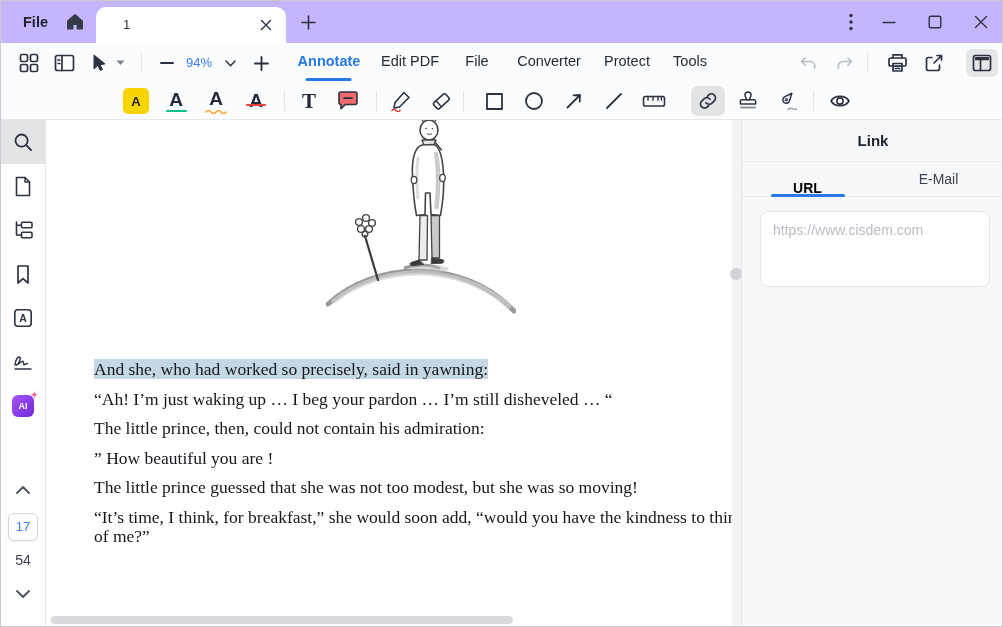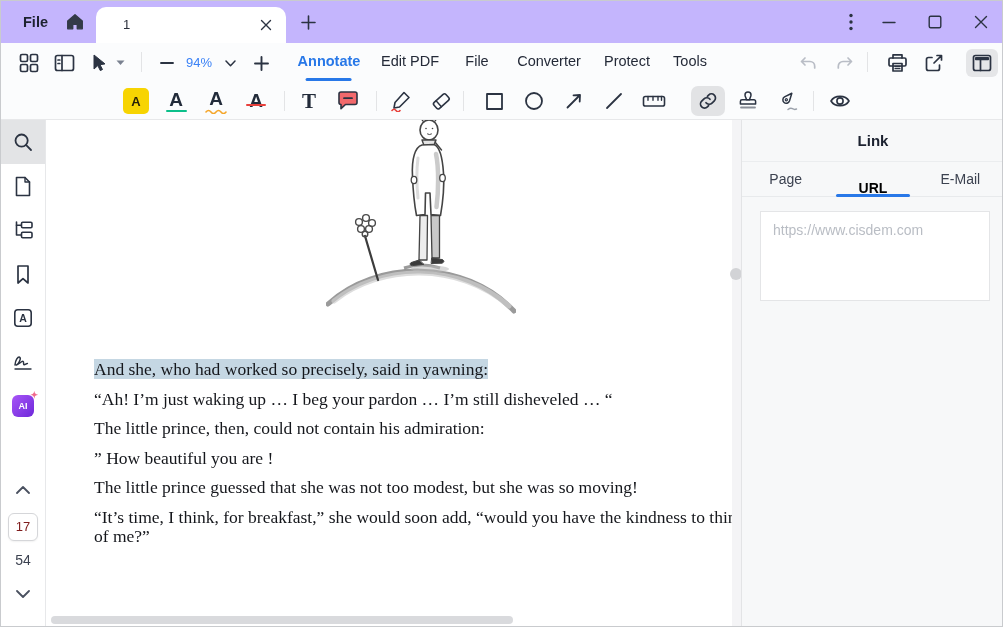--- a/index.html
+++ b/index.html
@@ -57,21 +57,21 @@
   .sidebar { position:absolute; left:0; top:119px; width:45px; height:508px; background:#fff;
              border-right:1px solid #e7e8ea; }
   .sb-item { position:absolute; left:0; width:44px; height:24px; display:flex; align-items:center; justify-content:center; }
   .sb-active-bg { position:absolute; left:0; top:0; width:44px; height:44px; background:#e3e4e6; }
   .ai-badge { position:relative; width:22px; height:22px; border-radius:6px;
               background:linear-gradient(135deg,#a855f7,#6d28d9); display:flex; align-items:center;
               justify-content:center; font:700 9px "Liberation Sans", sans-serif; color:#fff; }
   .ai-spark { position:absolute; top:-4px; right:-4px; font-size:9px; color:#f0698c; line-height:1; }
   .page-box { position:absolute; left:7px; top:393px; width:30px; height:28px; background:#fff;
               border:1px solid #d5d6d9; border-radius:6px; text-align:center; line-height:26px;
-              font-size:13px; color:#7f1d1d; box-shadow:0 1px 2px rgba(0,0,0,.06); }
+              font-size:13px; color:#3b82f6; box-shadow:0 1px 2px rgba(0,0,0,.06); }
   .page-total { position:absolute; left:0; top:432px; width:44px; text-align:center; font-size:14px; color:#3c4250; }
 
   
   .docarea { position:absolute; left:45px; top:119px; width:686px; height:508px; background:#fff; overflow:hidden; }
   .illustration { position:absolute; left:280px; top:-2px; width:190px; height:202px; }
   .doc-text { position:absolute; left:48px; top:240px; width:655px; }
   .doc-text p { margin:0 0 10px; font:17.5px/19.5px "Liberation Serif", serif; color:#15171c; }
   .hl { background:#c5d7e3; }
   .hscroll { position:absolute; left:5px; top:496px; width:462px; height:8px; background:#d9dadd; border-radius:4px; }
 
@@ -82,22 +82,22 @@
   .panel { position:absolute; left:740px; top:119px; width:263px; height:508px; background:#f7f8f9;
            border-left:1px solid #e3e4e6; }
   .panel-title { height:42px; line-height:42px; text-align:center; font-size:15px; font-weight:700;
                  color:#1c2230; border-bottom:1px solid #ebedef; }
   .panel-tabs { display:flex; height:35px; border-bottom:1px solid #e8eaec; }
   .ptab { flex:1; position:relative; display:flex; align-items:center; justify-content:center;
           font-size:14px; color:#3c4250; cursor:default; }
   .ptab.active { color:#000000; font-weight:700;align-items:flex-end; }
   .ptab.active .u { position:absolute; bottom:-1px; left:50%; transform:translateX(-50%);
           width:74px; height:3px; background:#2878e8; border-radius:2px; }
-  .url-input { position:absolute; left:18px; top:91px; width:230px; height:90px; background:#fff;
-               border:1px solid #e4e5e7; border-radius:0; padding:10px 12px; font-size:14px;
+  .url-input { position:absolute; left:18px; top:91px; width:230px; height:76px; background:#fff;
+               border:1px solid #e4e5e7; border-radius:8px; padding:10px 12px; font-size:14px;
                color:#2b303c; resize:none; outline:none; font-family:"Liberation Sans", sans-serif; }
   .url-input::placeholder { color:#b9bdc4; }
   .go-btn { position:absolute; left:79px; top:185px; width:104px; height:32px; background:#f0f1f3;
             border:1px solid #e4e5e7; border-radius:6px; font-size:14px; color:#b4b8bf;
             font-family:"Liberation Sans", sans-serif; }
 
   
   svg.ic { stroke:#2b3342; stroke-width:1.7; fill:none; stroke-linecap:round; stroke-linejoin:round; }
   svg.ic.gray { stroke:#b9bdc6; }
 </style>
@@ -446,23 +446,20 @@
     <div class="hscroll"></div>
   </div>
 
   <div class="gutter">
     <div class="gutter-handle"></div>
   </div>
 
   <div class="panel">
     <div class="panel-title">Link</div>
     <div class="panel-tabs">
-      <div class="ptab">
-          <span>Page</span>
-        </div>
       <div class="ptab active">
           <span>URL</span>
           <div class="u"></div>
         </div>
       <div class="ptab">
           <span>E-Mail</span>
         </div>
     </div>
     <textarea class="url-input" placeholder="https://www.cisdem.com" style=""></textarea>
   </div>

